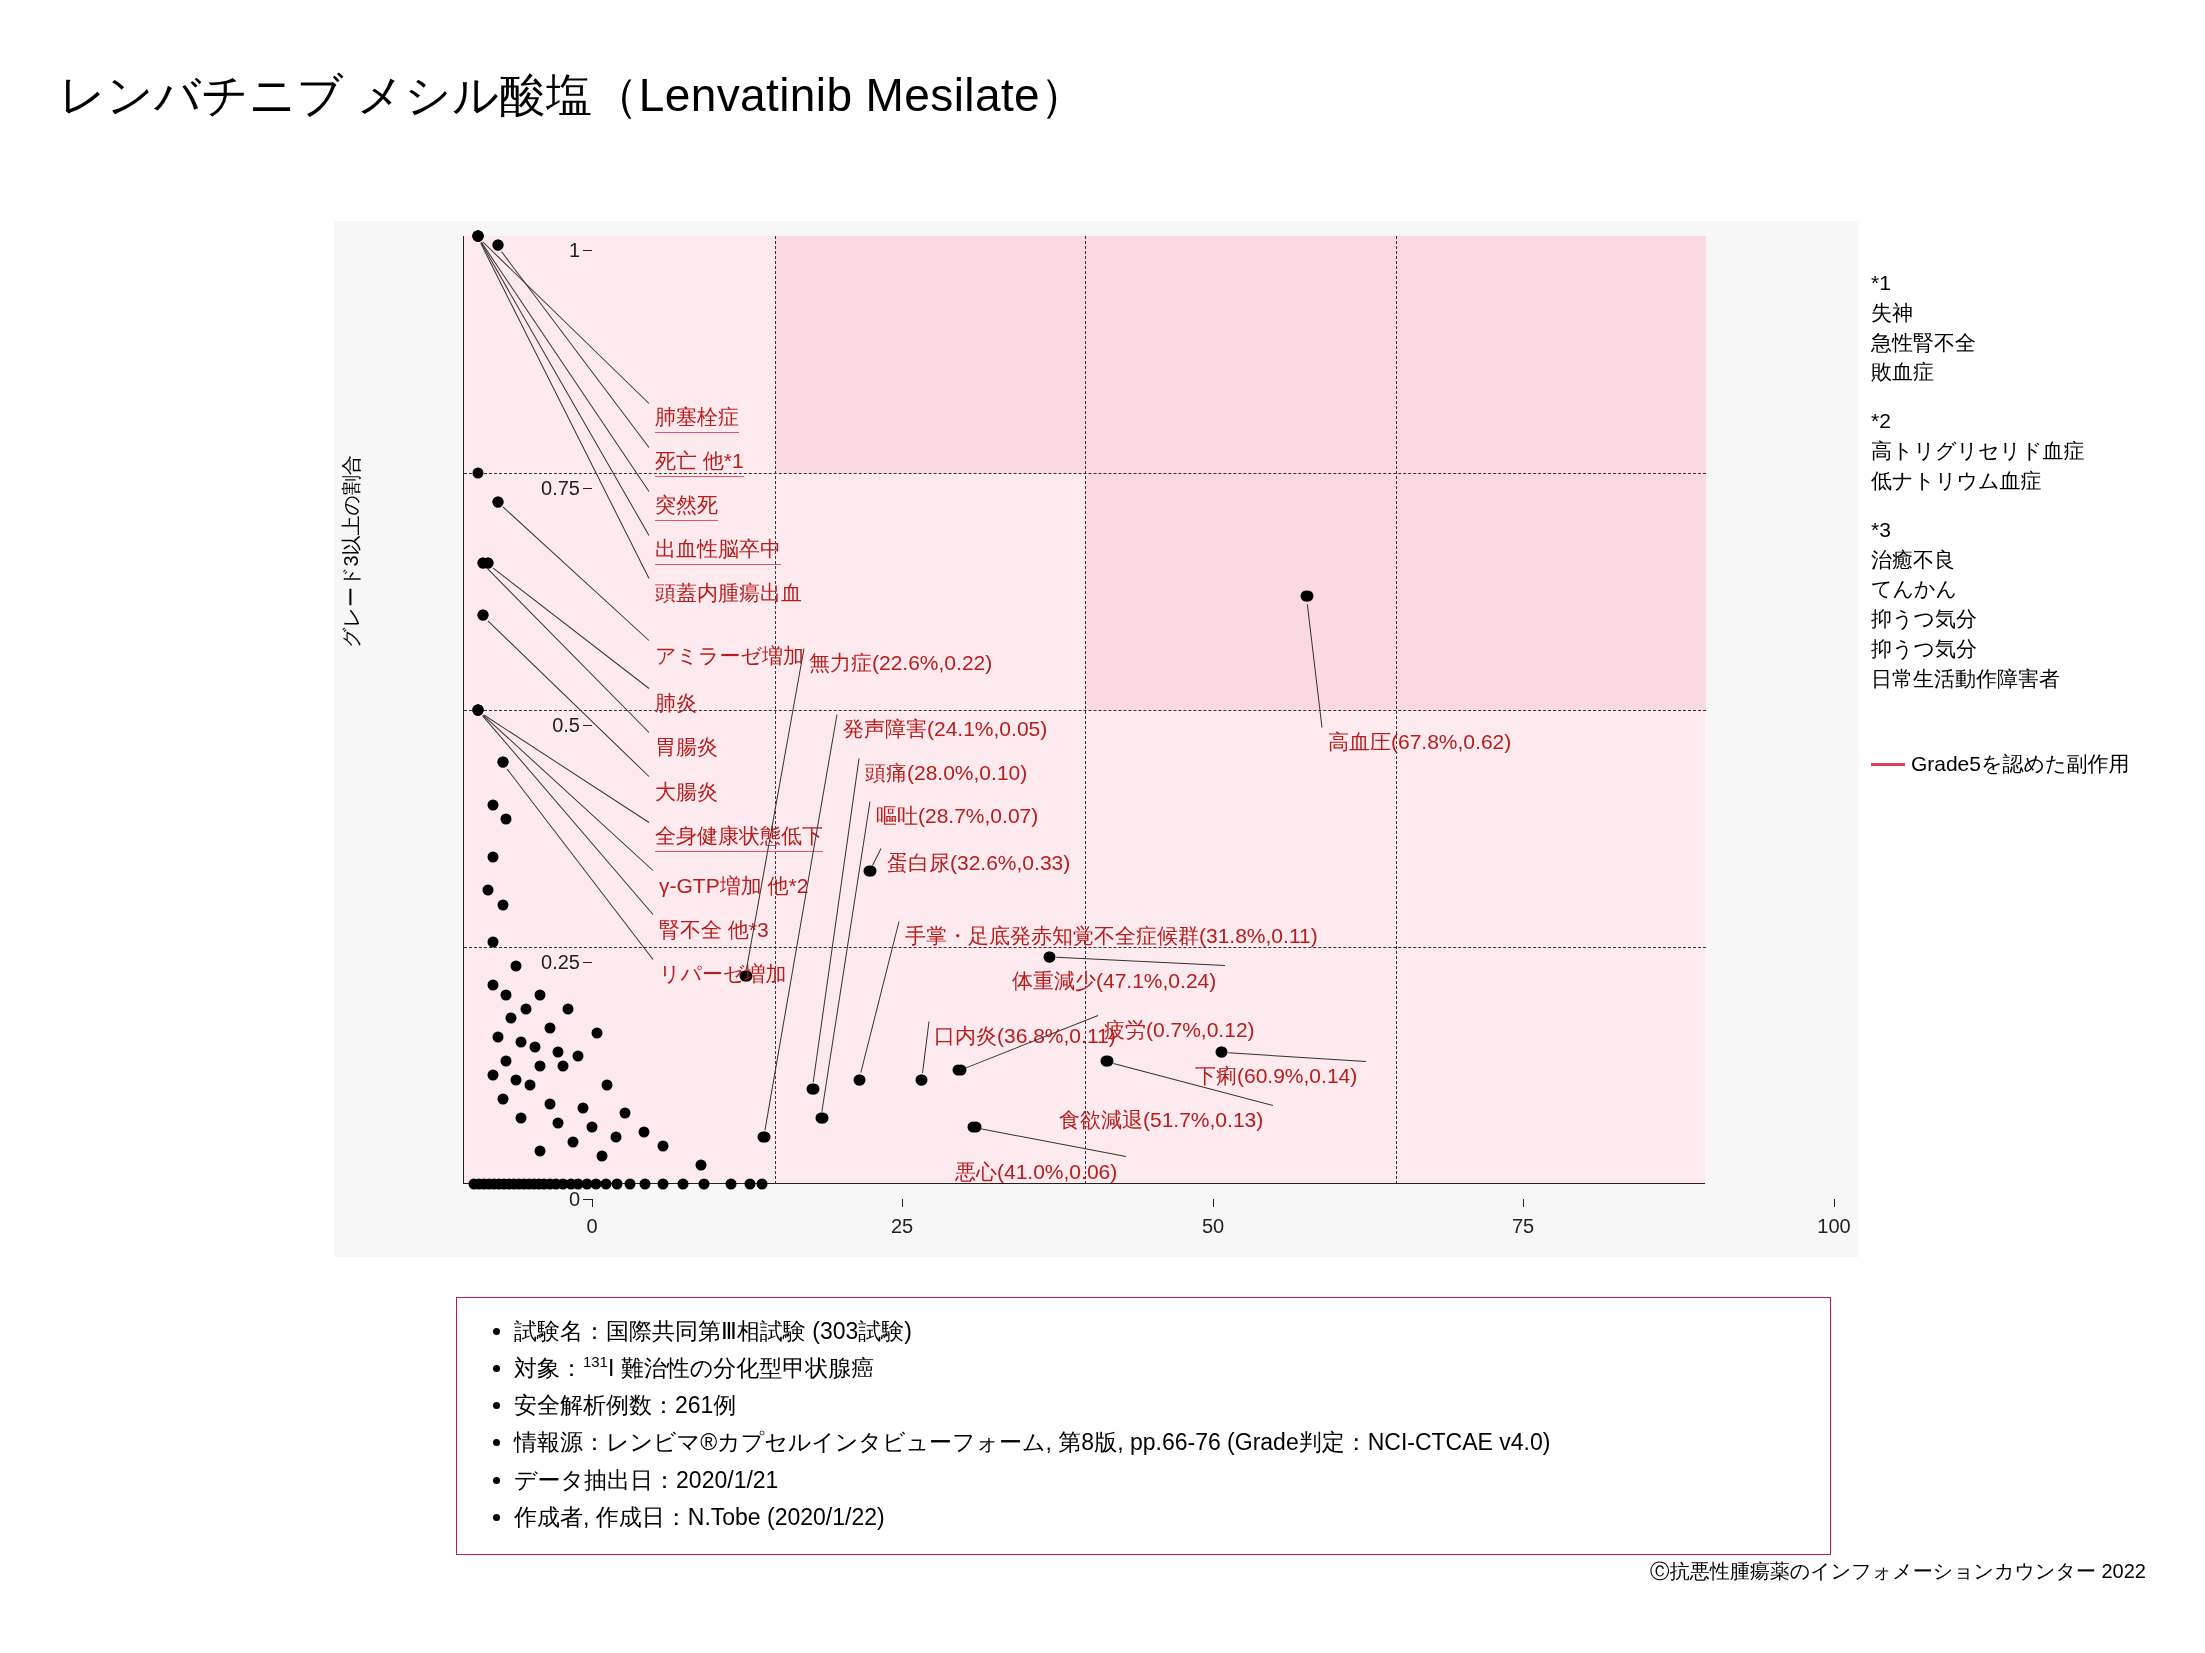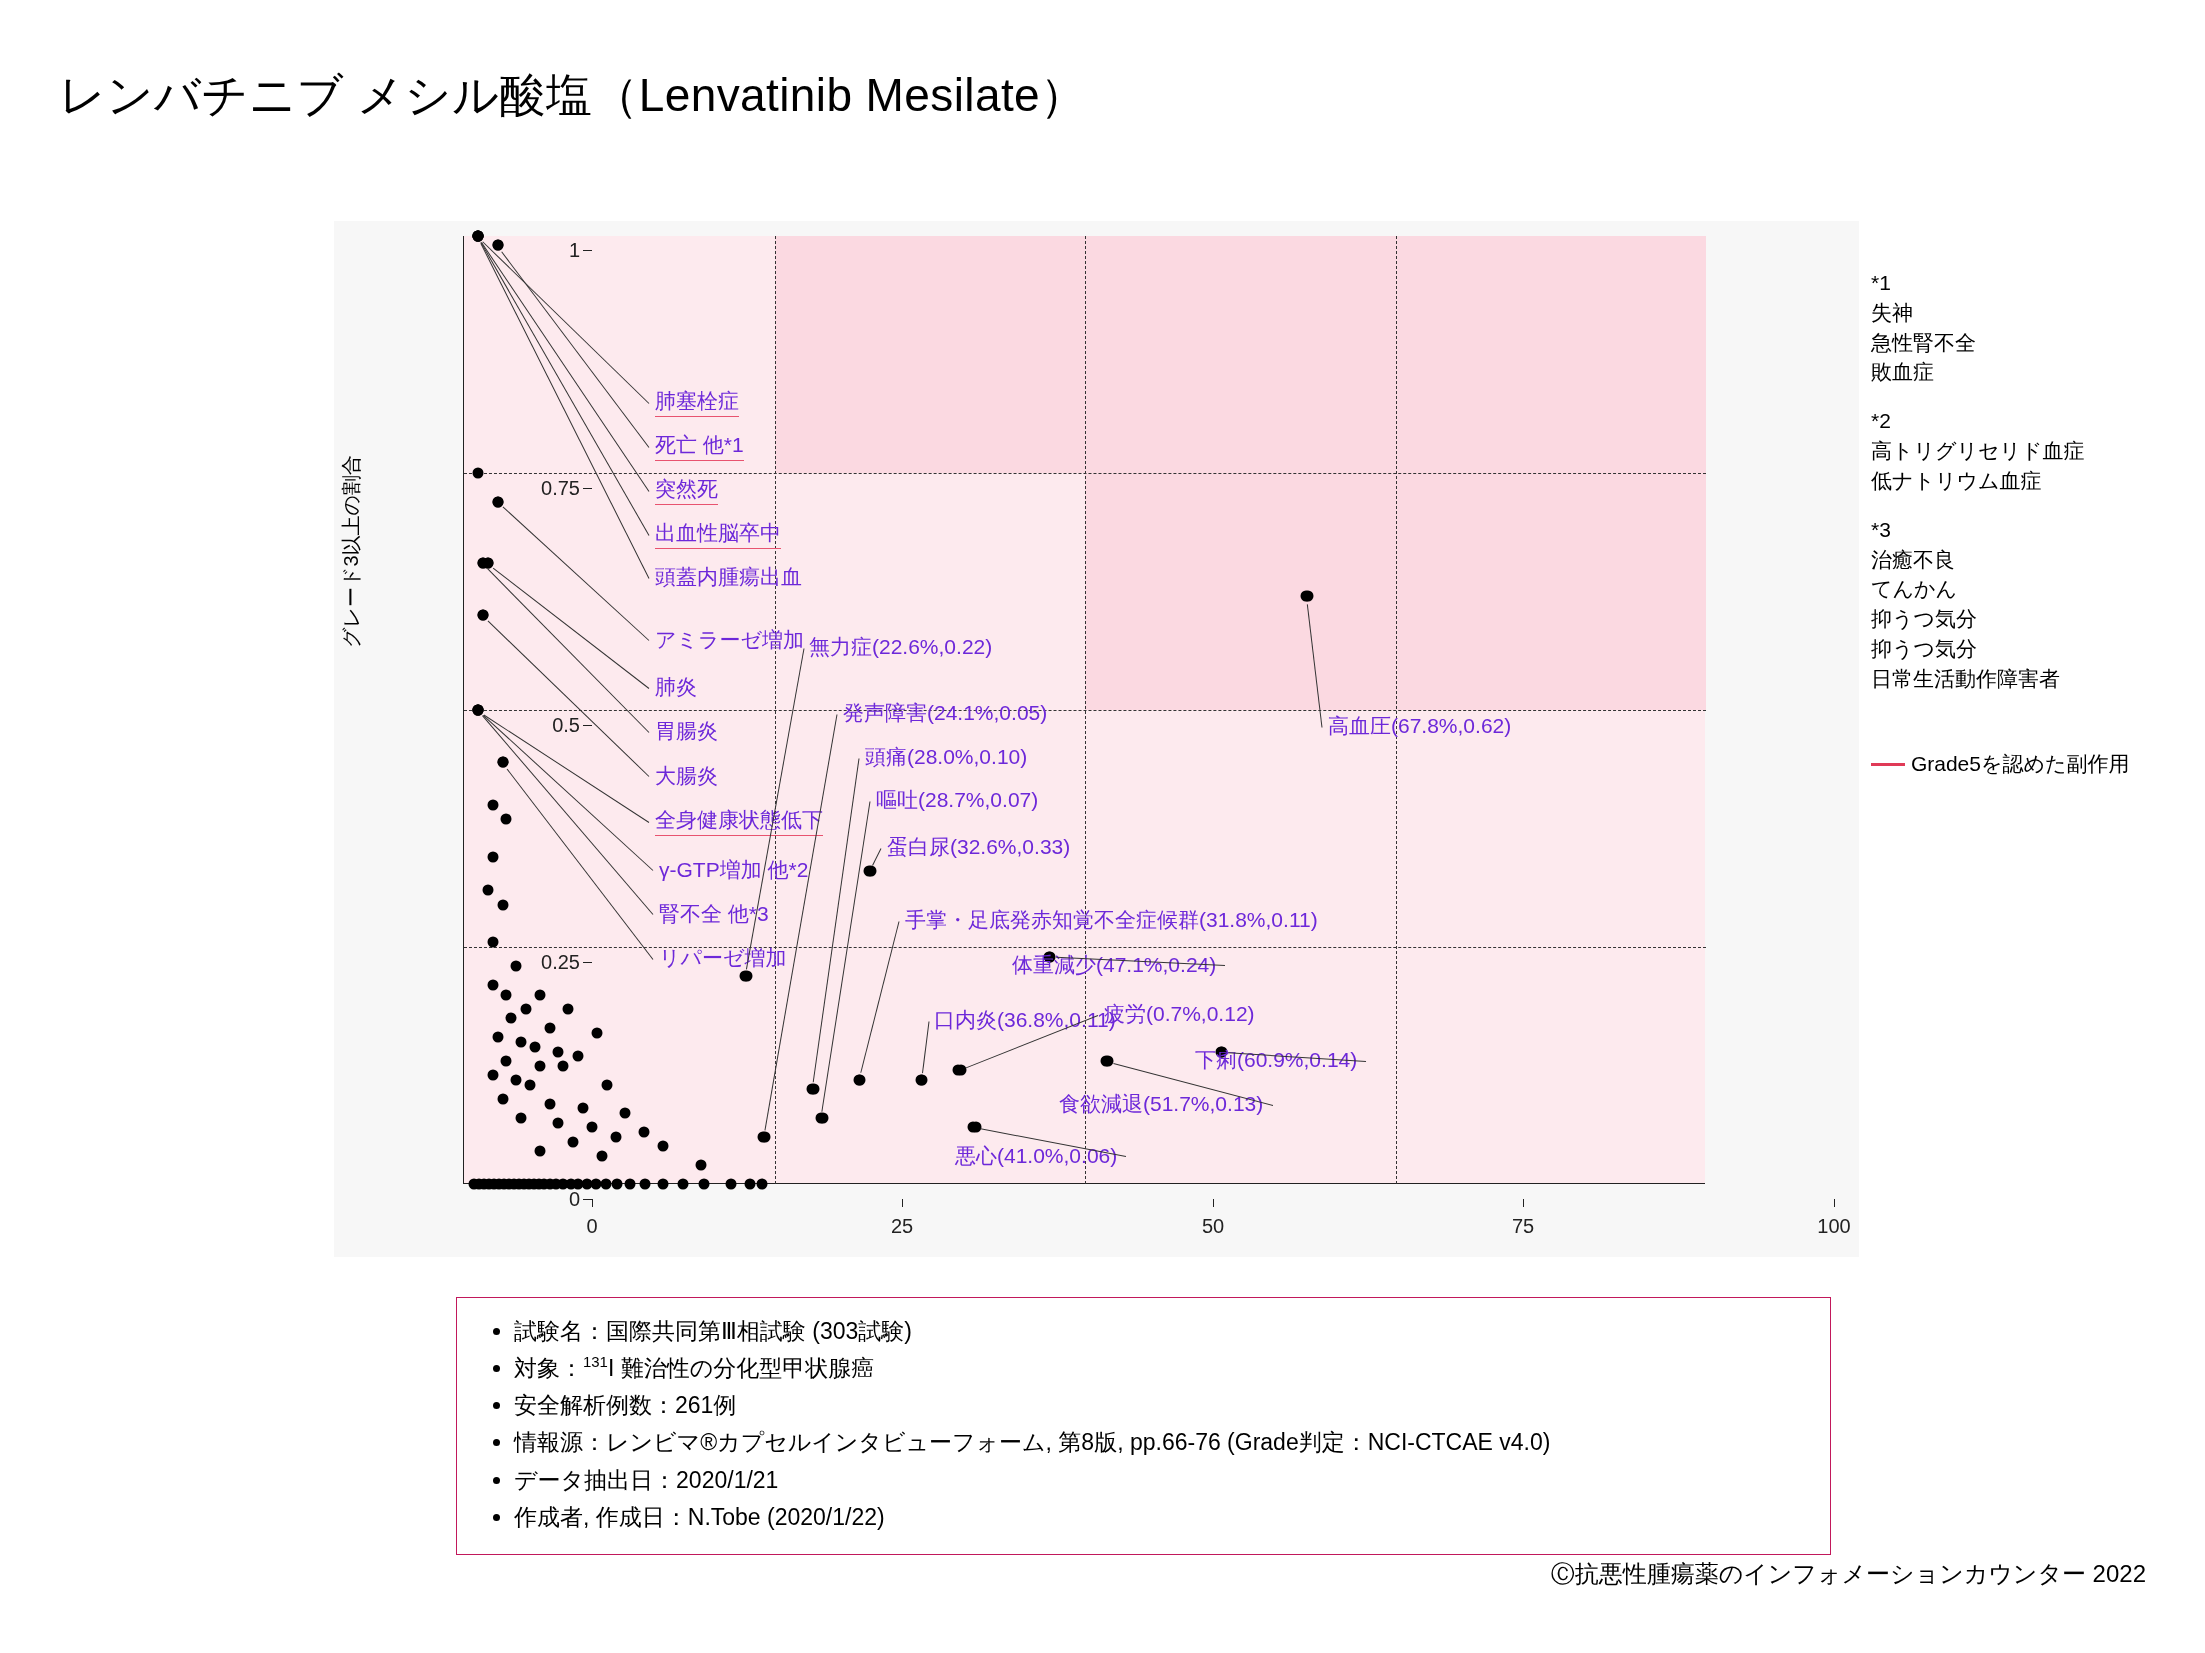--- a/index.html
+++ b/index.html
@@ -47,38 +47,38 @@
   #ylabel{
     position:absolute;font-size:20px;white-space:nowrap;
     left:-125px;top:412px;
     transform:rotate(-90deg);transform-origin:left top;
   }
   .pt{
     position:absolute;width:11px;height:11px;border-radius:50%;
     background:#000;transform:translate(-50%,-50%);
   }
   .lead{position:absolute;height:0;border-top:1.2px solid #333;transform-origin:left center;}
-  .lbl{position:absolute;font-size:21px;white-space:nowrap;color:#6d28d9;}
+  .lbl{position:absolute;font-size:21px;white-space:nowrap;color:#b91c1c;margin-top:16px;}
   .lbl.ul{border-bottom:1.8px solid #e8536f;padding-bottom:1.5px;}
   
   #notes{position:absolute;left:1871px;top:268px;font-size:21px;line-height:1.42;}
   #notes .grp{margin-bottom:19px;}
   #legend{position:absolute;left:1871px;top:750px;font-size:21px;display:flex;align-items:center;gap:5.9px;}
   #legend .swatch{display:inline-block;width:34px;height:0;border-top:3.7px solid #e03a57;}
   
   #infobox{
     position:absolute;left:456px;top:1297px;width:1375px;
     border:1.8px solid #c2185b;padding:14.7px 25px 17.6px 25px;
     font-size:23px;line-height:1.62;box-sizing:border-box;
   }
   #infobox ul{margin:0;padding-left:32px;}
   #infobox li{margin:0;}
   sup{font-size:.65em;vertical-align:super;}
   #copyright{
-    position:absolute;right:59px;top:1558px;font-size:24px;white-space:nowrap;
+    position:absolute;right:59px;top:1558px;font-size:20px;white-space:nowrap;
   }
 </style>
 </head>
 <body>
 
 <div id="title">レンバチニブ メシル酸塩（Lenvatinib Mesilate）</div>
 
 <div id="plotwrap">
   <div id="axes">
     <div id="plotarea">

